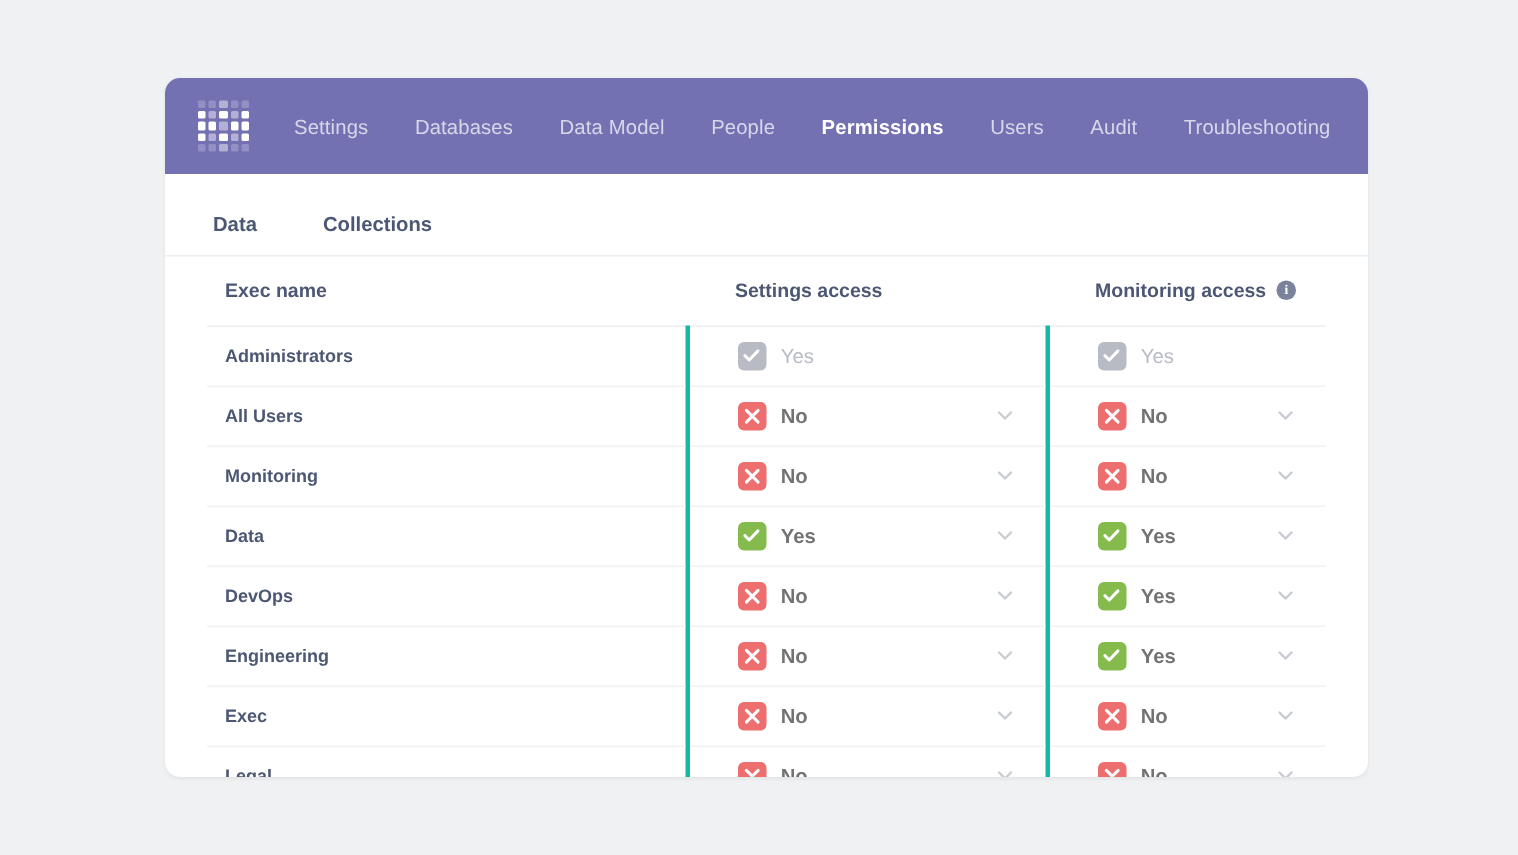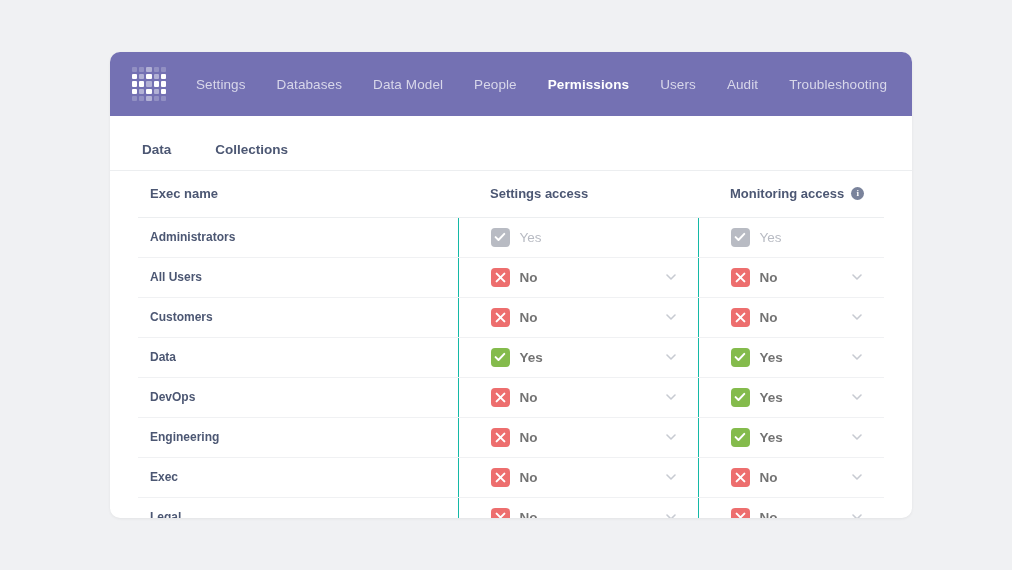--- a/index.html
+++ b/index.html
@@ -154,21 +154,21 @@
   td { padding: 0; vertical-align: middle; }
 
   td.group-name {
     font-size: 12px;
     font-weight: bold;
     color: #4c5773;
     padding-left: 12px;
     white-space: nowrap;
   }
   td.perm {
-    border-left: 1px solid #14b8a6;
+    border-left: 3px solid #14b8a6;
     padding-left: 32px;
     padding-right: 20px;
   }
 
   .perm-inner {
     display: flex;
     align-items: center;
     justify-content: space-between;
   }
   .perm-val {
@@ -337,21 +337,21 @@
                   </div>
                   <span class="chevron">
                     <svg width="14" height="14" viewBox="0 0 14 14">
                       <path d="M3 5 L7 9 L11 5" fill="none" stroke="#9ba1ae" stroke-width="1.6" stroke-linecap="round" stroke-linejoin="round"></path>
                     </svg>
                   </span>
                 </div>
               </td>
             </tr>
             <tr>
-              <td class="group-name">Customers</td>
+              <td class="group-name">Monitoring</td>
               <td class="perm">
                 <div class="perm-inner">
                   <div class="perm-val">
                     <span class="box no">
                       <svg width="11" height="11" viewBox="0 0 11 11">
                         <path d="M1.6 1.6 L9.4 9.4 M9.4 1.6 L1.6 9.4" fill="none" stroke="#fff" stroke-width="2" stroke-linecap="round"></path>
                       </svg>
                     </span>
                     <span class="perm-label">No</span>
                   </div>

